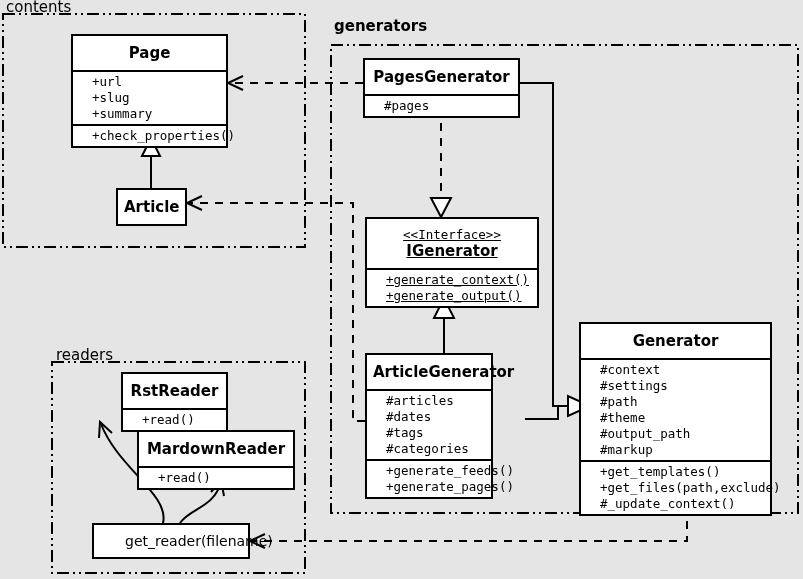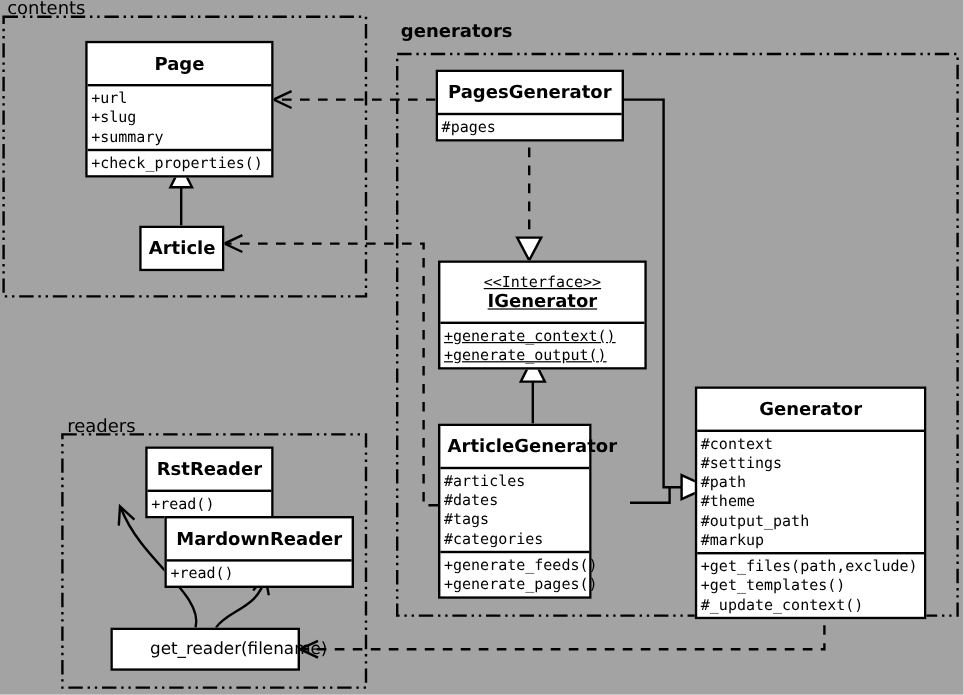--- a/index.html
+++ b/index.html
@@ -1,21 +1,21 @@
 <!DOCTYPE html>
 <html><head>
 <meta charset="utf-8">
 <style>
   html, body { margin: 0; padding: 0; background: #ffffff; }
   * { box-sizing: border-box; }
   .canvas {
     position: relative;
     width: 803px;
     height: 579px;
-    background: #a3a3a3;
+    background: #e5e5e5;
     font-family: "DejaVu Sans", sans-serif;
     overflow: hidden;
   }
   svg.edges { position: absolute; left: 0; top: 0; }
   .pkg  { fill: none; stroke: #000; stroke-width: 2; stroke-dasharray: 12 4 2 4 2 4; }
   .solid{ fill: none; stroke: #000; stroke-width: 2; }
   .dash { fill: none; stroke: #000; stroke-width: 2; stroke-dasharray: 8 7; }
   .tri  { fill: #fff; stroke: #000; stroke-width: 2; stroke-linejoin: miter; }
   .ah   { fill: none; stroke: #000; stroke-width: 2; }
 
@@ -41,21 +41,21 @@
   }
   .cls-stereo {
     font: 12.5px "DejaVu Sans Mono", monospace;
     font-weight: normal;
     line-height: 15px;
     text-align: center;
     white-space: nowrap;
   }
   .cls-sec {
     border-top: 2px solid #000;
-    padding: 2px 3px;
+    padding: 2px 19px;
   }
   .row {
     font: 12.5px "DejaVu Sans Mono", monospace;
     line-height: 16px;
     white-space: pre;
   }
   .cls-single {
     font: 14px "DejaVu Sans", sans-serif;
     line-height: 16px;
     text-align: center;
@@ -179,22 +179,22 @@
     <div class="cls-title">Generator</div>
     <div class="cls-sec">
       <div class="row">#context</div>
       <div class="row">#settings</div>
       <div class="row">#path</div>
       <div class="row">#theme</div>
       <div class="row">#output_path</div>
       <div class="row">#markup</div>
     </div>
     <div class="cls-sec">
+      <div class="row">+get_templates()</div>
       <div class="row">+get_files(path,exclude)</div>
-      <div class="row">+get_templates()</div>
       <div class="row">#_update_context()</div>
     </div>
   </div>
 
   <div class="cls" style="left:73px; top:372px; width:107px;margin-left:48px;">
     <div class="cls-title">RstReader</div>
     <div class="cls-sec">
       <div class="row">+read()</div>
     </div>
   </div>

